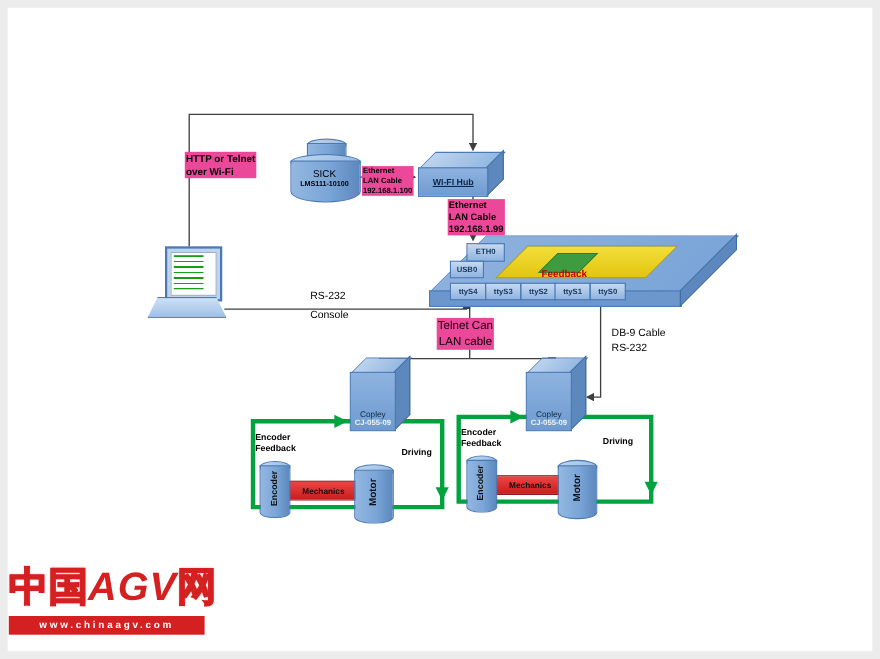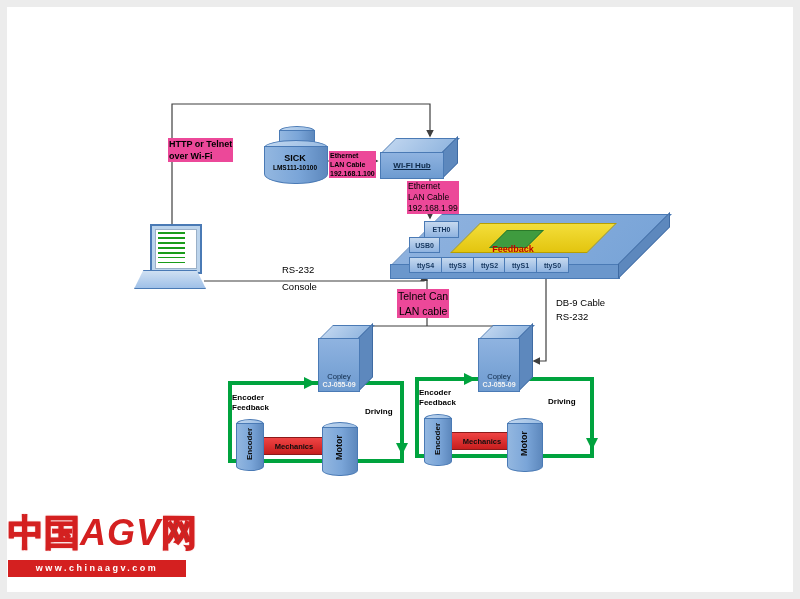--- a/index.html
+++ b/index.html
@@ -46,21 +46,21 @@
            background:linear-gradient(180deg,#c6d9ef,#8fb3e0);border:1px solid #4a7ab5;
            font-size:7px;font-weight:bold;color:#15365e;}
 
   
   .cyl{position:absolute;z-index:3;}
   .cyl-cap{position:absolute;left:0;top:0;width:100%;border-radius:50%;
            background:linear-gradient(135deg,#c2d8f0,#93b7e0);border:1px solid #4a7ab5;}
   .cyl-body{position:absolute;left:0;width:100%;
             background:linear-gradient(90deg,#93b7e0,#7aa5d8 55%,#5d88bd);border:1px solid #4a7ab5;}
   .sick-text{position:absolute;left:0;right:0;top:13px;text-align:center;line-height:1.2;z-index:2;}
-  .sick-text .s1{display:block;font-size:9px;font-weight:bold;color:#000;}
+  .sick-text .s1{display:block;font-size:9px;font-weight:normal;color:#000;}
   .sick-text .s2{display:block;font-size:6.5px;font-weight:bold;color:#000;}
   .vtext{position:absolute;inset:0;display:flex;align-items:center;justify-content:center;
          writing-mode:vertical-rl;transform:rotate(180deg);
          font-weight:bold;color:#0d0d0d;}
 
   
   .mech{position:absolute;z-index:2;display:flex;align-items:center;justify-content:center;
         background:linear-gradient(180deg,#ef4444,#c81e1e);border:1px solid #8b1a1a;
         font-size:7.5px;font-weight:bold;color:#0d0d0d;}
 
@@ -72,30 +72,30 @@
         background:repeating-linear-gradient(180deg,#1a9c1a 0 1.5px,transparent 1.5px 5px);}
   .lap-base{position:absolute;left:0;top:46px;width:70px;height:17px;
         background:linear-gradient(180deg,#cfe0f2,#9fc0e8);border:1px solid #4a7ab5;
         clip-path:polygon(13% 0,87% 0,100% 100%,0 100%);}
 
   
   .lbl{position:absolute;z-index:4;white-space:pre-line;color:#000;}
   .bg{background:#ec4899;padding:0 1px;}
   .b7{font-size:7px;font-weight:bold;line-height:1.3;}
   .b8{font-size:8px;font-weight:bold;line-height:1.3;}
-  .b85{font-size:8.5px;font-weight:normal;line-height:1.3;}
+  .b85{font-size:8.5px;font-weight:bold;line-height:1.3;}
   .b9{font-size:9px;font-weight:bold;line-height:1.35;}
   .r9{font-size:9.5px;line-height:1.8;}
   .r95{font-size:9.5px;line-height:1.45;}
   .r10{font-size:10.5px;line-height:1.4;text-align:center;}
 
   
   .wm{position:absolute;left:8px;top:510px;z-index:5;}
   .wm-title{font-size:36px;font-weight:bold;line-height:1.3;}
-  .wm-cn{color:#0f766e;-webkit-text-stroke:1.5px #d42020;text-shadow:0 0 2px #d42020;}
+  .wm-cn{color:#a16207;-webkit-text-stroke:1.5px #d42020;text-shadow:0 0 2px #d42020;}
   .wm-agv{color:#d42020;font-style:italic;letter-spacing:1px;}
   .wm-bar{margin-top:3px;width:178px;height:17px;background:#d42020;color:#fff;
           font-size:9px;font-weight:bold;letter-spacing:2.5px;
           display:flex;align-items:center;justify-content:center;text-align:center;}
 </style>
 </head>
 <body>
 
 <svg class="wires" width="800" height="599">
   <defs>

